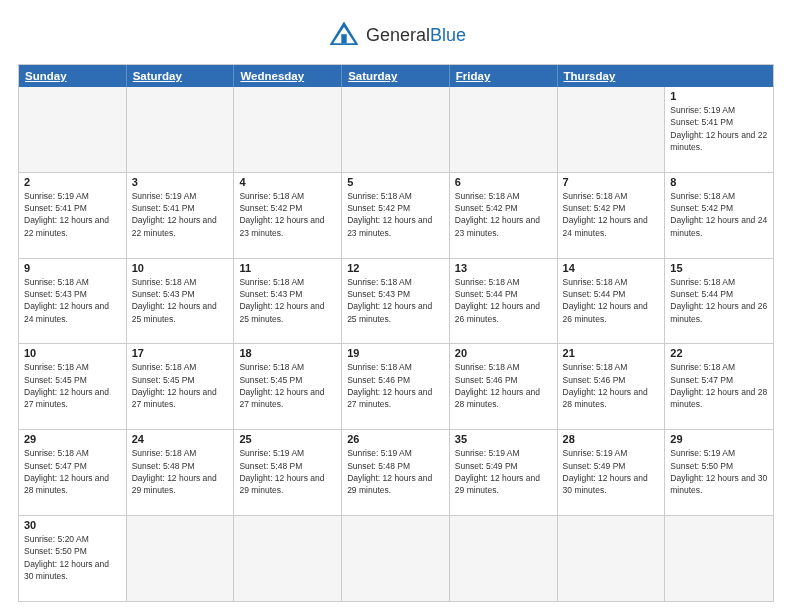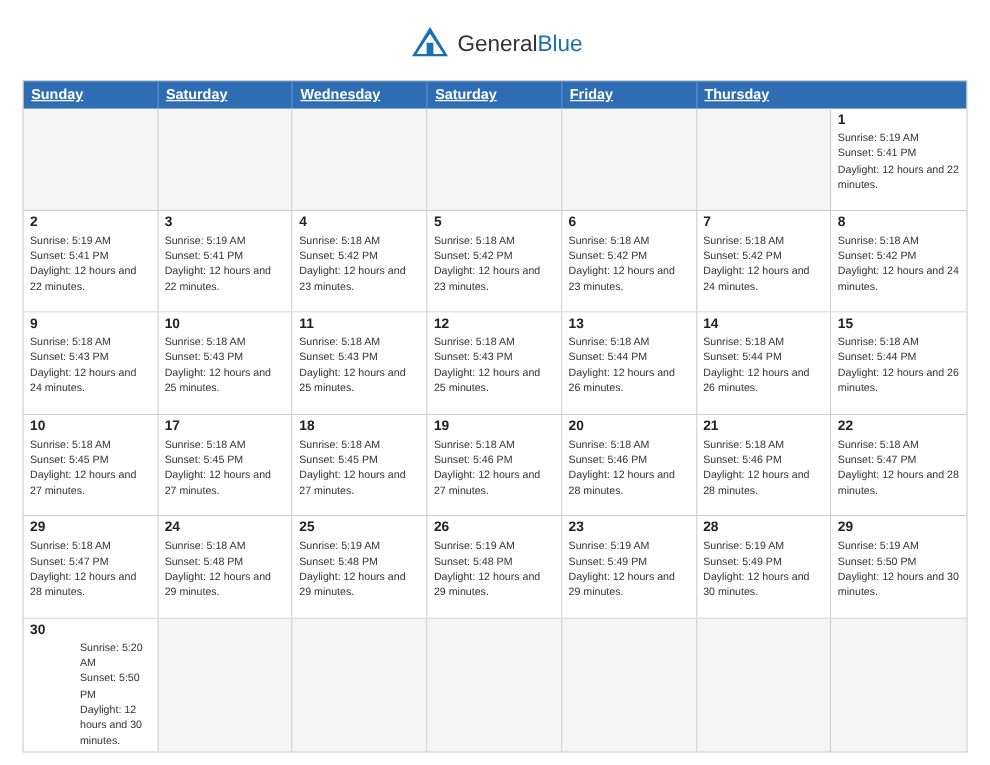--- a/index.html
+++ b/index.html
@@ -303,42 +303,42 @@
 Sunset: 5:48 PM
 Daylight: 12 hours and 29 minutes.</div>
           </div>
           <div class="cal-cell">
             <div class="day-number">26</div>
             <div class="day-info" style="white-space: pre-line;">Sunrise: 5:19 AM
 Sunset: 5:48 PM
 Daylight: 12 hours and 29 minutes.</div>
           </div>
           <div class="cal-cell">
-            <div class="day-number">23</div>
+            <div class="day-number">35</div>
             <div class="day-info" style="white-space: pre-line;">Sunrise: 5:19 AM
 Sunset: 5:49 PM
 Daylight: 12 hours and 29 minutes.</div>
           </div>
           <div class="cal-cell">
             <div class="day-number">28</div>
             <div class="day-info" style="white-space: pre-line;">Sunrise: 5:19 AM
 Sunset: 5:49 PM
 Daylight: 12 hours and 30 minutes.</div>
           </div>
           <div class="cal-cell">
             <div class="day-number">29</div>
             <div class="day-info" style="white-space: pre-line;">Sunrise: 5:19 AM
 Sunset: 5:50 PM
 Daylight: 12 hours and 30 minutes.</div>
           </div>
         </div>
         <div class="cal-row">
           <div class="cal-cell">
             <div class="day-number">30</div>
-            <div class="day-info" style="white-space: pre-line; margin-left: 40px;">Sunrise: 5:20 AM
+            <div class="day-info" style="white-space: pre-line;">Sunrise: 5:20 AM
 Sunset: 5:50 PM
 Daylight: 12 hours and 30 minutes.</div>
           </div>
           <div class="cal-cell empty"></div>
           <div class="cal-cell empty"></div>
           <div class="cal-cell empty"></div>
           <div class="cal-cell empty"></div>
           <div class="cal-cell empty"></div>
           <div class="cal-cell empty"></div>
         </div>

